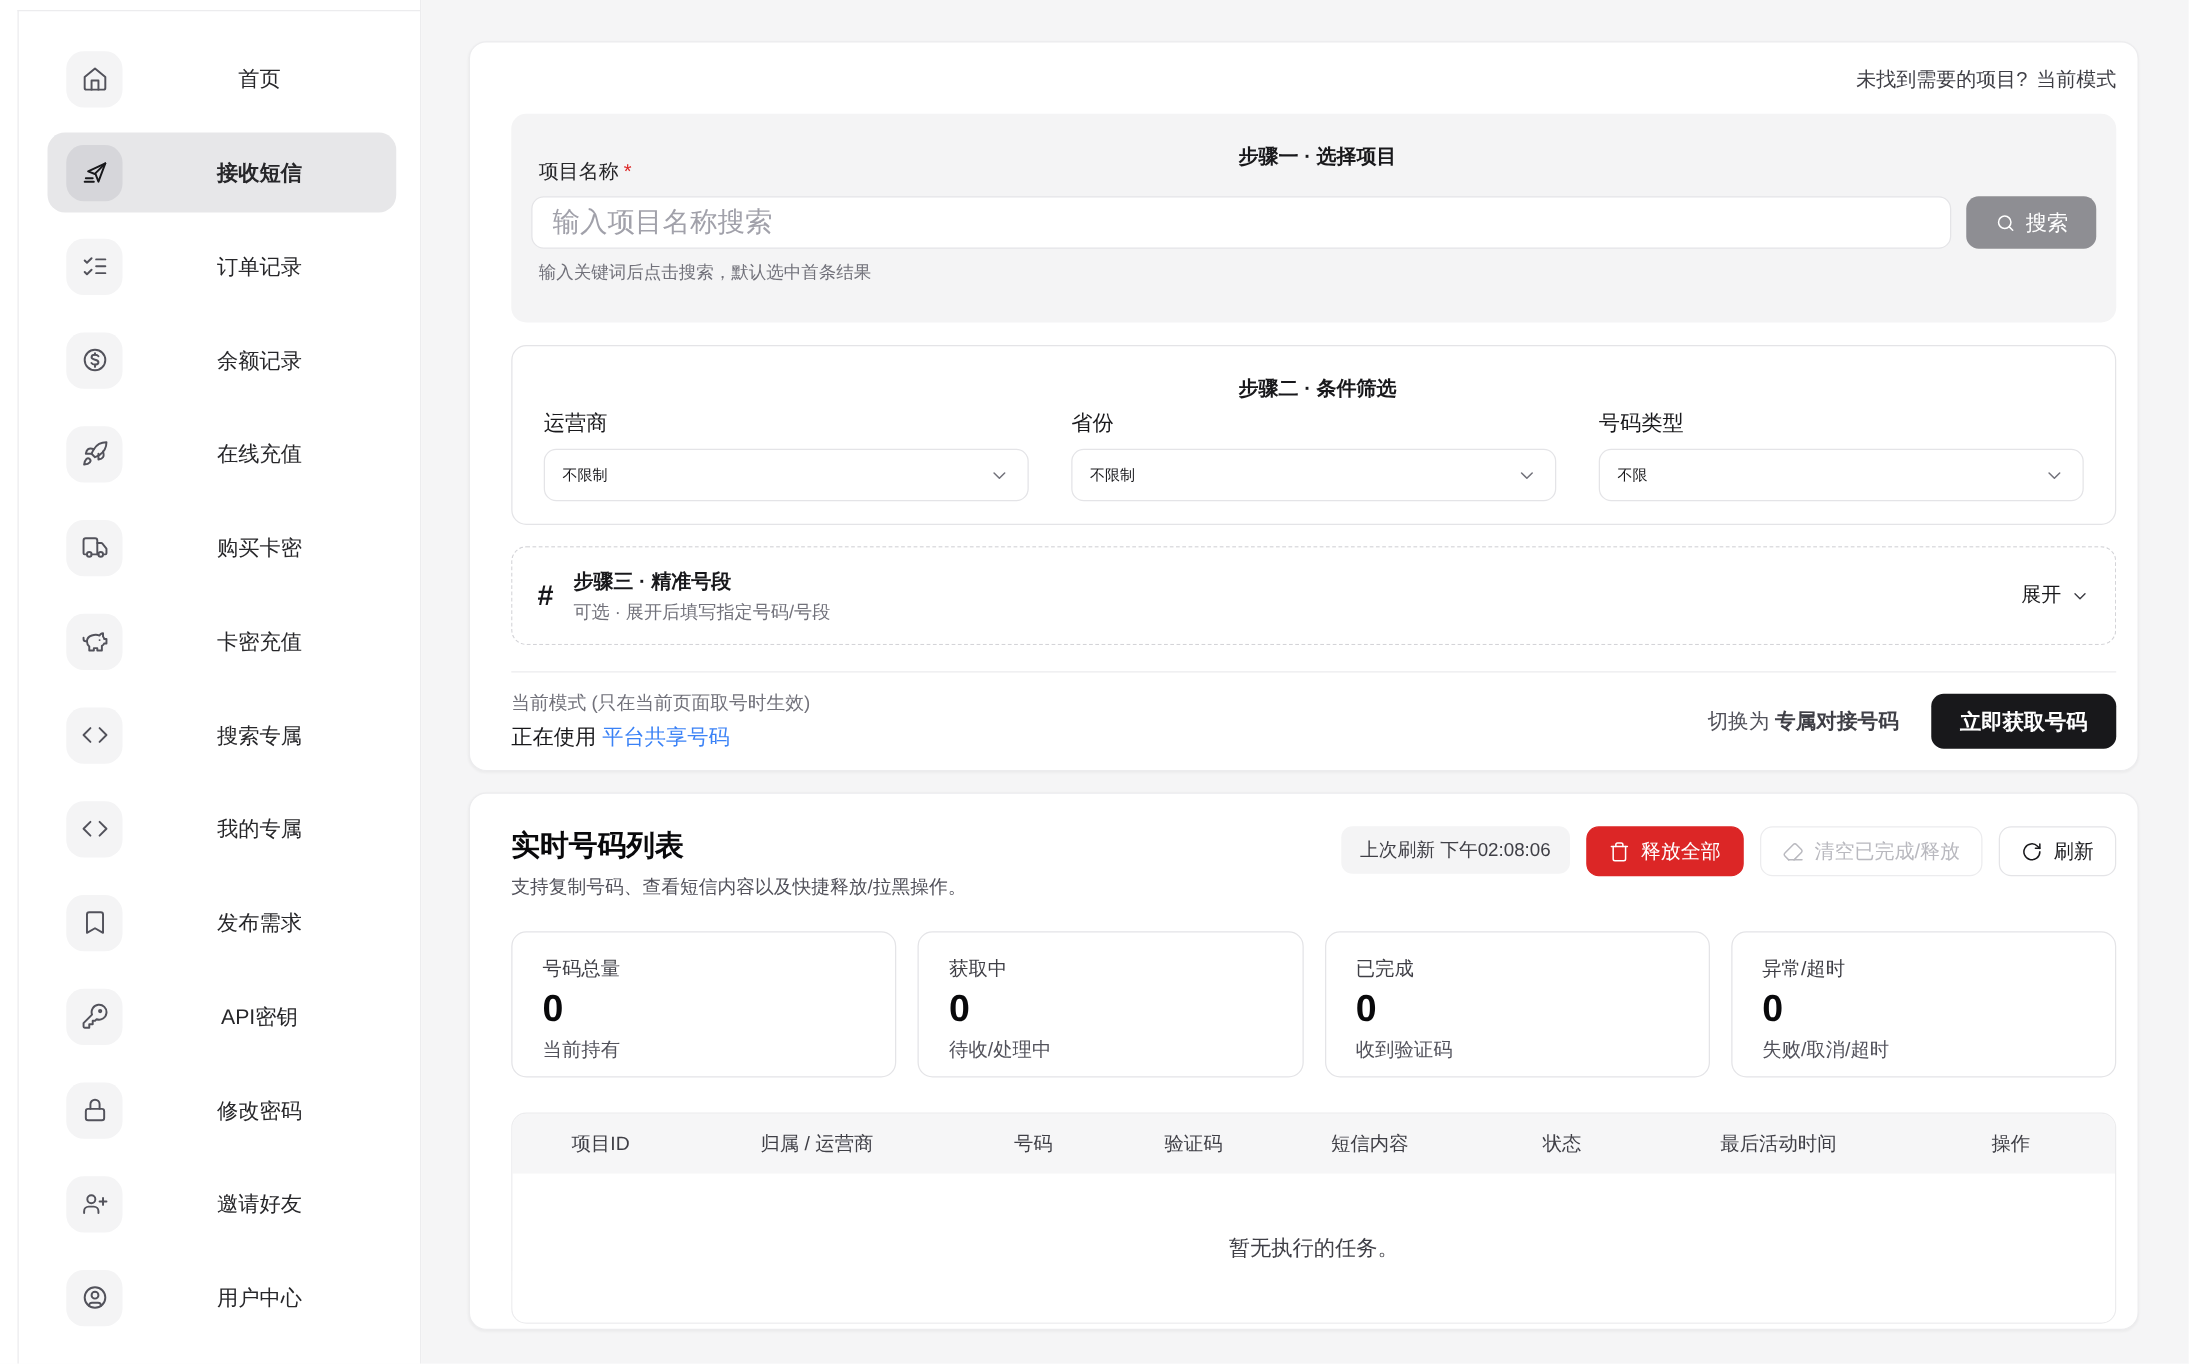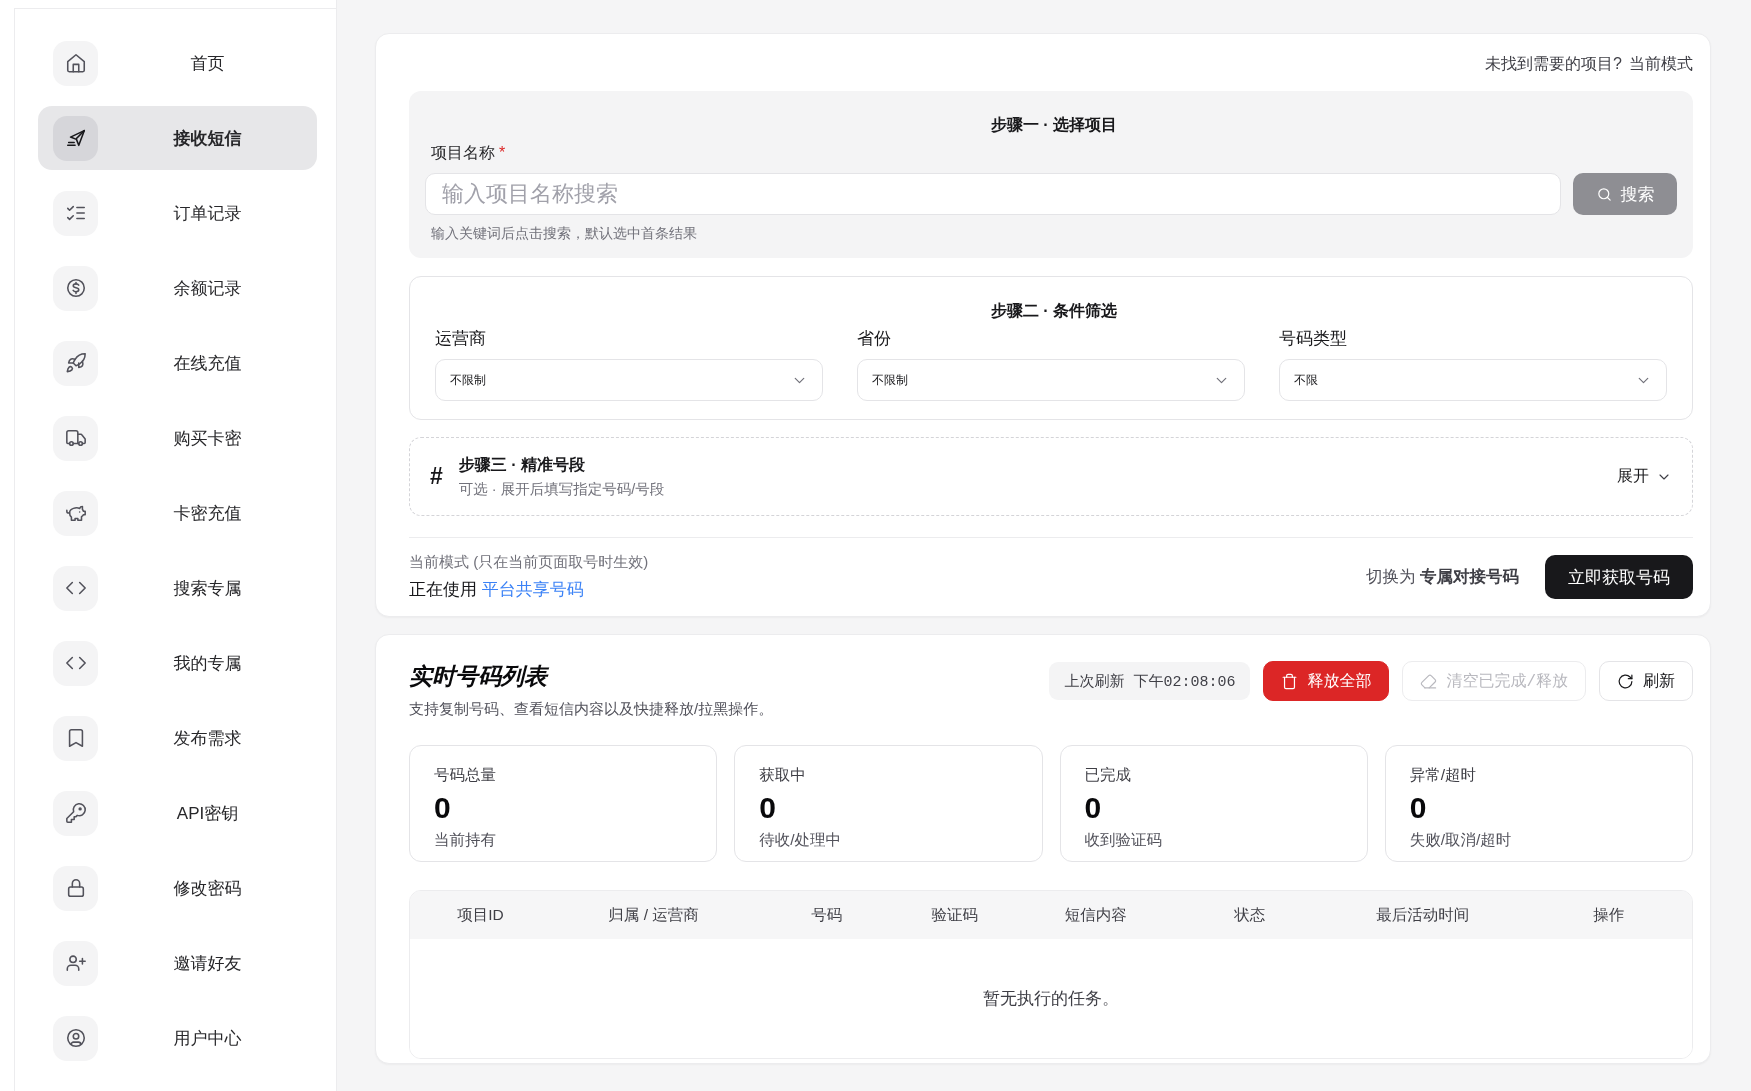--- a/index.html
+++ b/index.html
@@ -37,21 +37,21 @@
   .apply-row { display:flex; justify-content:flex-end; height:24px; align-items:center; }
   .apply-row .txt { font-size:16px; color:#3f3f46; }
   .apply-row .lnk { font-size:16px; color:#3f3f46; cursor:pointer; }
 
   
   .step { border-radius:12px; }
   .step1 { margin-top:15px; background:#f4f4f5; padding:14px 16px 0 16px; height:167px; }
   .step-head { display:flex; align-items:center; gap:10px; height:22px; padding-left:6px;
     font-size:16px; font-weight:600; color:#18181b;flex-direction:column; }
   .step-head svg { width:20px; height:20px; color:#27272a; }
-  .field-label { margin-top:16px; padding-left:6px; font-size:16px; color:#27272a; }
+  .field-label { margin-top:0; padding-left:6px; font-size:16px; color:#27272a; }
   .req { color:#dc2626; margin-left:4px; }
   .search-row { display:flex; gap:12px; margin-top:9px; }
   .text-input { flex:1; height:42px; background:#fff; border:1px solid #e4e4e7; border-radius:10px;
     padding:0 16px; font-size:22px; color:#b91c1c; font-family:inherit; outline:none; }
   .text-input::placeholder { color:#a1a1aa; }
   .search-btn { width:104px; height:42px; background:#8e8e93; color:#fff; border:none; border-radius:10px;
     font-size:17px; font-family:inherit; display:flex; align-items:center; justify-content:center; gap:8px; cursor:pointer; }
   .search-btn svg { width:17px; height:17px; }
   .hint { margin-top:10px; padding-left:6px; font-size:14px; color:#71717a; }
 
@@ -74,27 +74,27 @@
 
   .divider { border-top:1px solid #ececee; margin-top:21px; }
   .mode-row { display:flex; align-items:center; margin-top:14px; height:50px; }
   .mode-label { font-size:15px; color:#71717a; }
   .mode-using { font-size:17px; color:#18181b; margin-top:6px; }
   .mode-using a { color:#3b82f6; text-decoration:none; cursor:pointer; }
   .mode-right { margin-left:auto; display:flex; align-items:center; gap:26px; }
   .switch-txt { font-size:16.5px; color:#52525b; cursor:pointer; }
   .switch-txt b { color:#3f3f46; font-weight:600; }
   .get-btn { width:148px; height:44px; background:#18181b; color:#fff; border:none; border-radius:10px;
-    font-size:17px; font-weight:400; font-family:inherit; cursor:pointer; }
+    font-size:17px; font-weight:700; font-family:inherit; cursor:pointer; }
 
   
   .list-head { display:flex; align-items:flex-start; }
-  .list-title { font-size:23px; font-weight:700; color:#09090b;font-style:italic; }
+  .list-title { font-size:23px; font-weight:700; color:#09090b; }
   .list-sub { font-size:15px; color:#52525b; margin-top:8px; }
-  .list-controls { margin-left:auto; display:flex; align-items:center; gap:13px; padding-right:0;font-family:Liberation Mono, monospace; }
+  .list-controls { margin-left:auto; display:flex; align-items:flex-start; gap:13px; padding-right:0; }
   .pill { height:38px; background:#f4f4f5; border-radius:9px; display:flex; align-items:center;
     padding:0 15px; font-size:15px; color:#3f3f46; }
   .btn { height:40px; border-radius:10px; display:flex; align-items:center; gap:9px; padding:0 17px;
     font-size:16px; font-family:inherit; cursor:pointer; }
   .btn svg { width:17px; height:17px; }
   .btn-danger { background:#dc2626; border:1px solid #dc2626; color:#fff; font-weight:500; }
   .btn-disabled { background:#fff; border:1px solid #ececee; color:#b9b9bf; cursor:default; }
   .btn-ghost { background:#fff; border:1px solid #e4e4e7; color:#18181b; }
 
   .stats { display:grid; grid-template-columns:repeat(4,1fr); gap:17px; margin-top:26px; }

